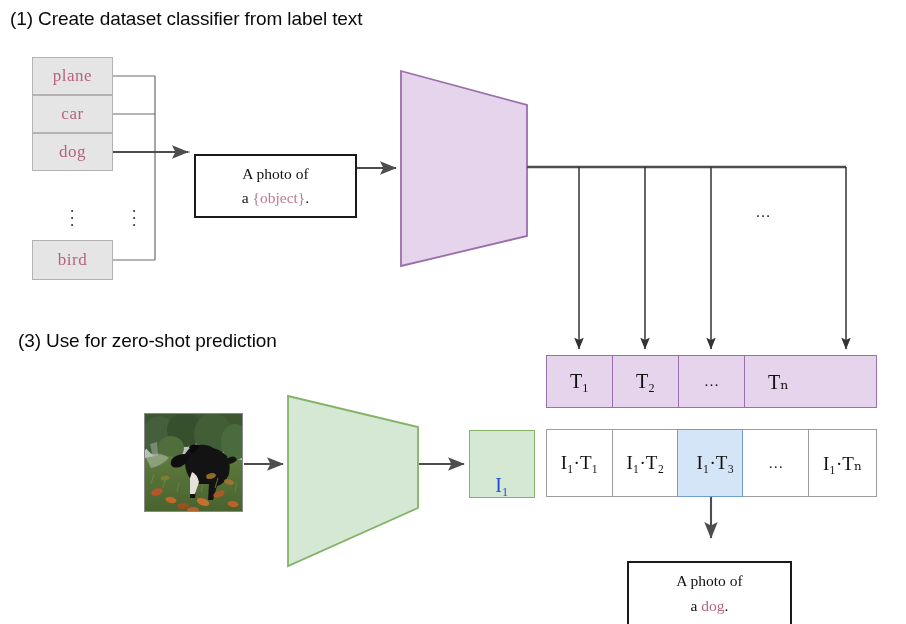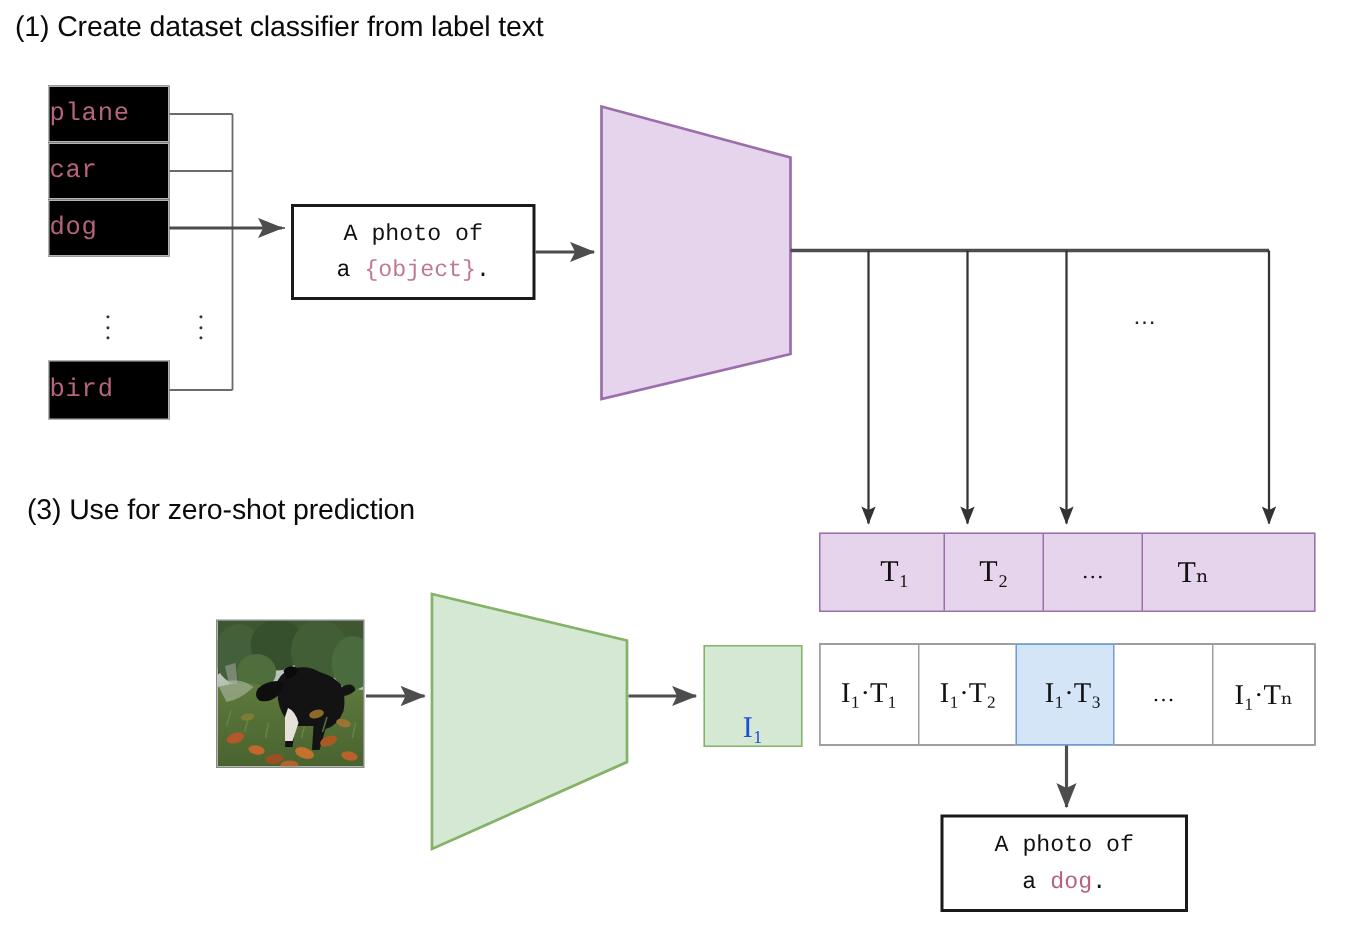--- a/index.html
+++ b/index.html
@@ -20,40 +20,41 @@
     font-size:19px;
     font-weight:400;
     color:#0a0a0a;
     white-space:nowrap;
     letter-spacing:-0.1px;
   }
 
   
   .label-box{
     border:1.3px solid #b3b3b3;
-    background:#000000;
-    box-sizing:border-box;
-    display:flex;align-items:center;
-    font-family:Liberation Mono, monospace;
+    background:#e5e5e5;
+    box-sizing:border-box;
+    display:flex;align-items:center;justify-content:center;
+    font-family:Liberation Serif, serif;
     font-size:17px;
     color:#b5647c;
     letter-spacing:0.5px;
   }
 
   
   .prompt-box{
     border:2.2px solid #1a1a1a;
     background:#ffffff;
     box-sizing:border-box;
     display:flex;flex-direction:column;
     align-items:center;justify-content:center;
-    font-family:Liberation Mono, monospace;
+    font-family:Liberation Serif, serif;
     font-size:15.5px;
     color:#111;
     line-height:1.55;
+    margin-top:18px;
   }
   .prompt-box .ln{white-space:pre;}
   .pink{color:#c07a8e;}
   .pinkd{color:#b5647c;}
 
   
   .encoder-label{
     position:absolute;
     text-align:center;
     font-family:"Liberation Sans", sans-serif;
@@ -234,21 +235,21 @@
         <path d="M6 70 L9 60" fill="none"></path>
           <path d="M18 74 L21 63" fill="none"></path>
         <path d="M32 78 L34 68" fill="none"></path>
           <path d="M70 74 L73 64" fill="none"></path>
         <path d="M90 78 L92 68" fill="none"></path>
           <path d="M56 78 L58 70" fill="none"></path>
       </g>
     </svg>
   </div>
 
-  <div class="trow" style="left:546px;top:355px;width:331px;height:53px;padding-left:17px;">
+  <div class="trow" style="left:546px;top:355px;width:331px;height:53px;">
     <div class="cell" style="width:66px;">
       <span>T₁</span>
     </div>
     <div class="cell" style="width:66px;">
       <span>T₂</span>
     </div>
     <div class="cell" style="width:66px;font-size:15px;">
       <span>…</span>
     </div>
     <div class="cell" style="width:67px;">

